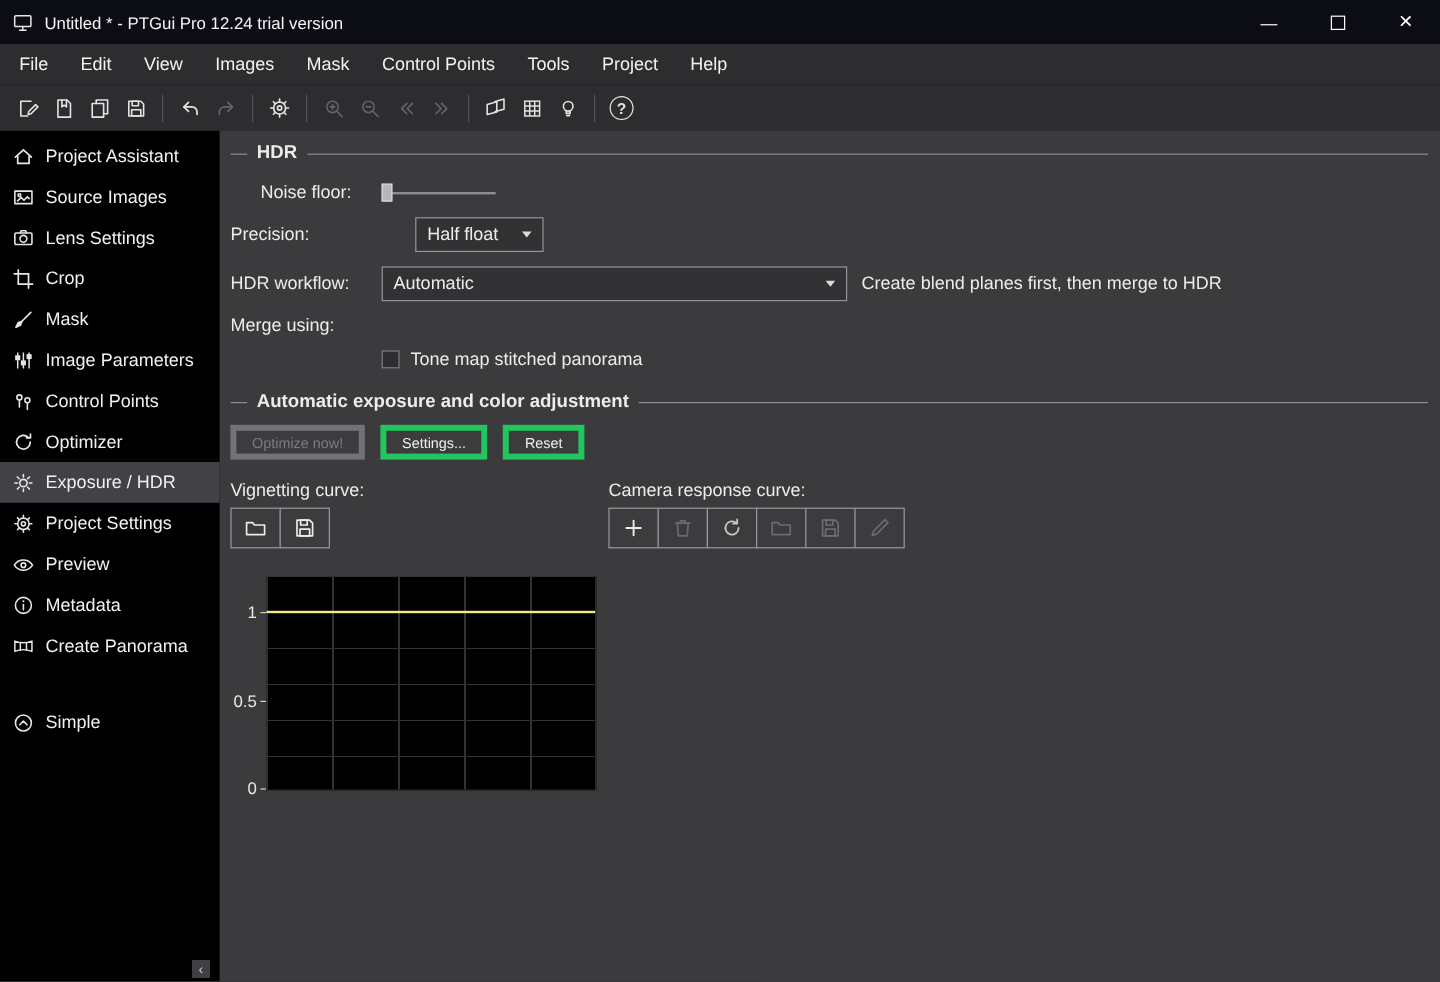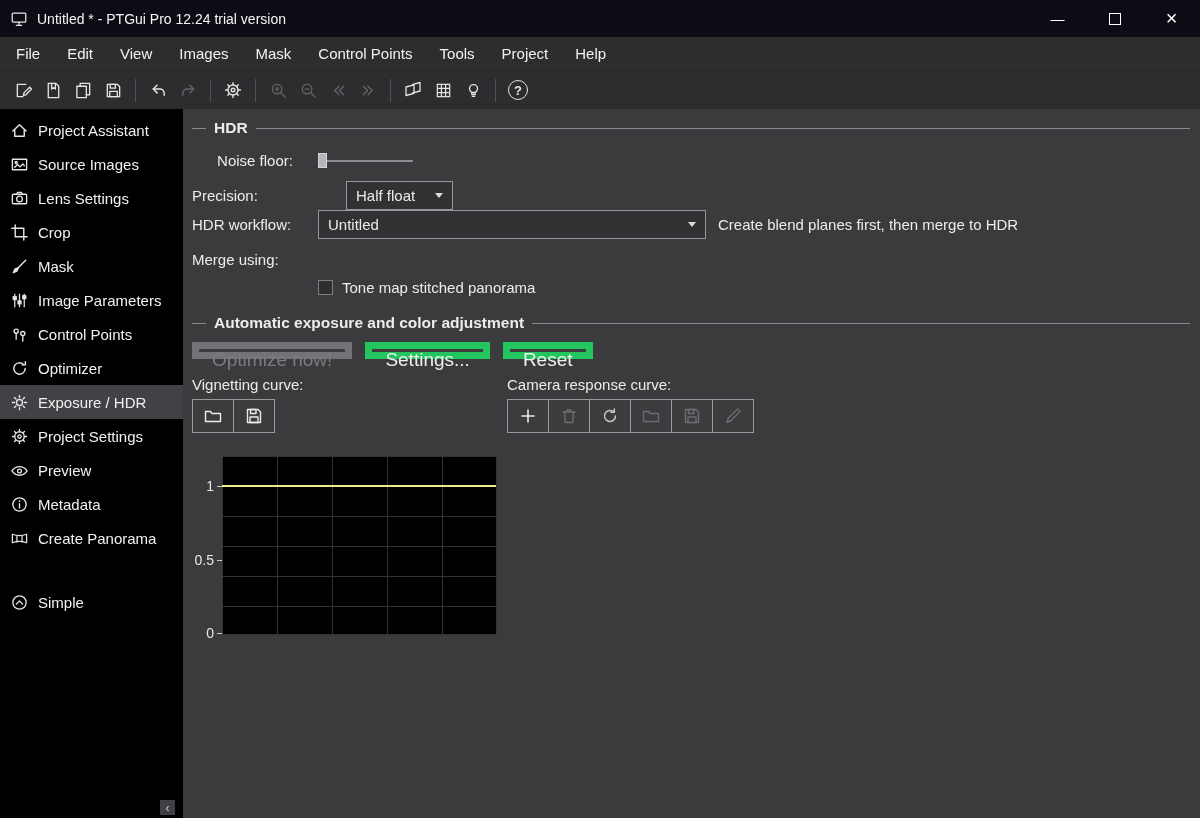--- a/index.html
+++ b/index.html
@@ -42,40 +42,40 @@
   .sect{display:flex;align-items:center;gap:8px;height:18px;font-weight:bold;font-size:15.5px;}
   .sect .line{height:1px;background:#8b8b8f;}
   .sect .line.short{width:14px;flex:none;}
   .sect .line.grow{flex:1;}
 
   
   .row{display:flex;align-items:center;}
   .row .lbl{width:126px;flex:none;}
   .row-noise{margin-top:14px;height:18px;text-align:center;}
   .row-precision{margin-top:12px;gap:28px;}
-  .row-workflow{}
+  .row-workflow{margin-top:12px;}
   .row-merge{margin-top:12px;}
   .row-checkbox{margin-top:10px;height:18px;padding-left:126px;display:flex;align-items:center;gap:9px;}
 
   .slider{position:relative;width:95px;height:15px;cursor:default;}
   .slider .track{position:absolute;left:0;right:0;top:7px;height:2px;background:#8d8d91;}
   .slider .thumb{position:absolute;left:0;top:0;width:9px;height:15px;background:#b6b6ba;border:1px solid #d8d8dc;box-sizing:border-box;}
 
   .select{height:29px;box-sizing:border-box;background:#323234;border:1px solid #97979b;display:flex;align-items:center;padding:0 9px;cursor:default;}
   .select .caret{width:0;height:0;border-left:4px solid transparent;border-right:4px solid transparent;border-top:5px solid #dcdcdc;margin-left:auto;}
   .select.precision{width:107px;}
   .select.workflow{width:388px;}
   .select.merge{width:163px;}
   .hint{margin-left:12px;white-space:nowrap;}
 
   .checkbox{width:15px;height:15px;background:#2e2e30;border:1px solid #808084;box-sizing:border-box;flex:none;}
 
   .sect-auto{margin-top:18px;}
   .btn-row{margin-top:10px;display:flex;gap:13px;}
-  .btn{height:17px;box-sizing:border-box;padding:0 13px;background:#3c3c3e;border:7px solid #22c55e;color:#f0f0f0;font-size:19px;font-family:inherit;}
+  .btn{height:29px;box-sizing:border-box;padding:0 13px;background:#3c3c3e;border:5px solid #22c55e;color:#f0f0f0;font-size:12px;font-family:inherit;}
   .btn.disabled{color:#7c7c80;border-color:#737377;}
 
   .curve-labels{margin-top:16px;display:flex;height:18px;align-items:flex-end;}
   .curve-labels .vl{width:315px;flex:none;}
   .curve-btn-row{margin-top:6px;display:flex;}
   .curve-btn-row .left-wrap{width:315px;flex:none;}
   .icon-btn-group{display:inline-flex;}
   .icon-btn{width:42px;height:34px;box-sizing:border-box;display:flex;align-items:center;justify-content:center;background:#3c3c3e;border:1px solid #9a9a9e;color:#ececec;padding:0;margin-left:-1px;}
   .icon-btn:first-child{margin-left:0;}
   .icon-btn.disabled{color:#6c6c70;}
@@ -391,21 +391,21 @@
         <span class="lbl">Precision:</span>
         <div class="select precision">
           <span>Half float</span>
           <span class="caret"></span>
         </div>
       </div>
 
       <div class="row row-workflow">
         <span class="lbl">HDR workflow:</span>
         <div class="select workflow">
-          <span>Untitled</span>
+          <span>Automatic</span>
           <span class="caret"></span>
         </div>
         <span class="hint">Create blend planes first, then merge to HDR</span>
       </div>
 
       <div class="row row-merge">
         <span class="lbl">Merge using:</span>
       </div>
 
       <div class="row-checkbox">

